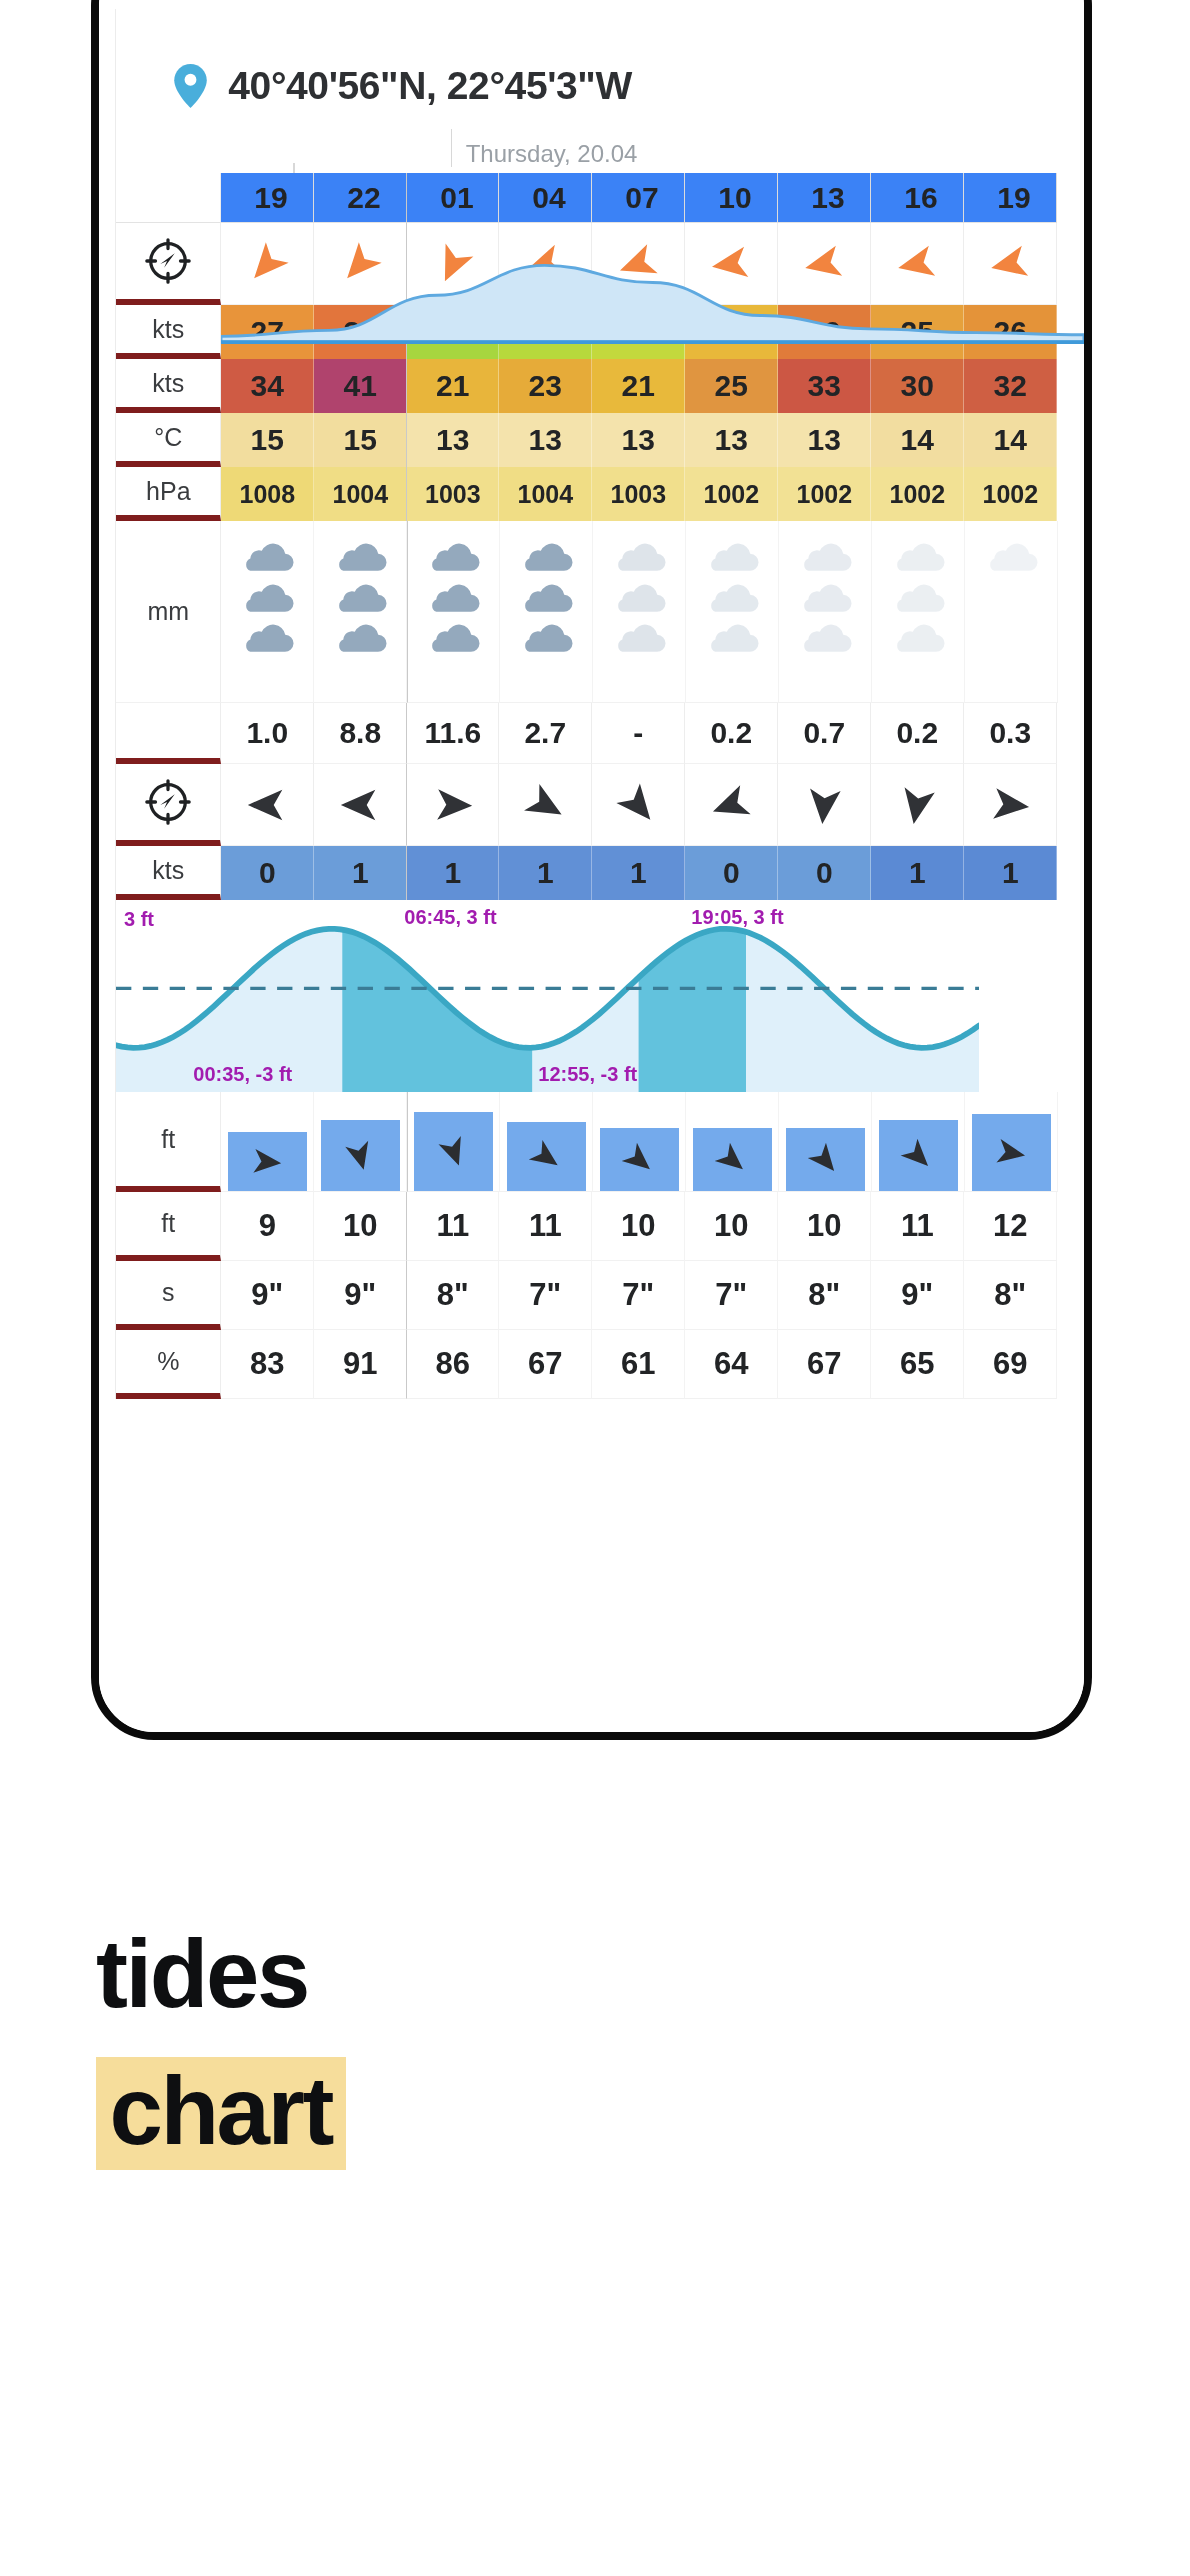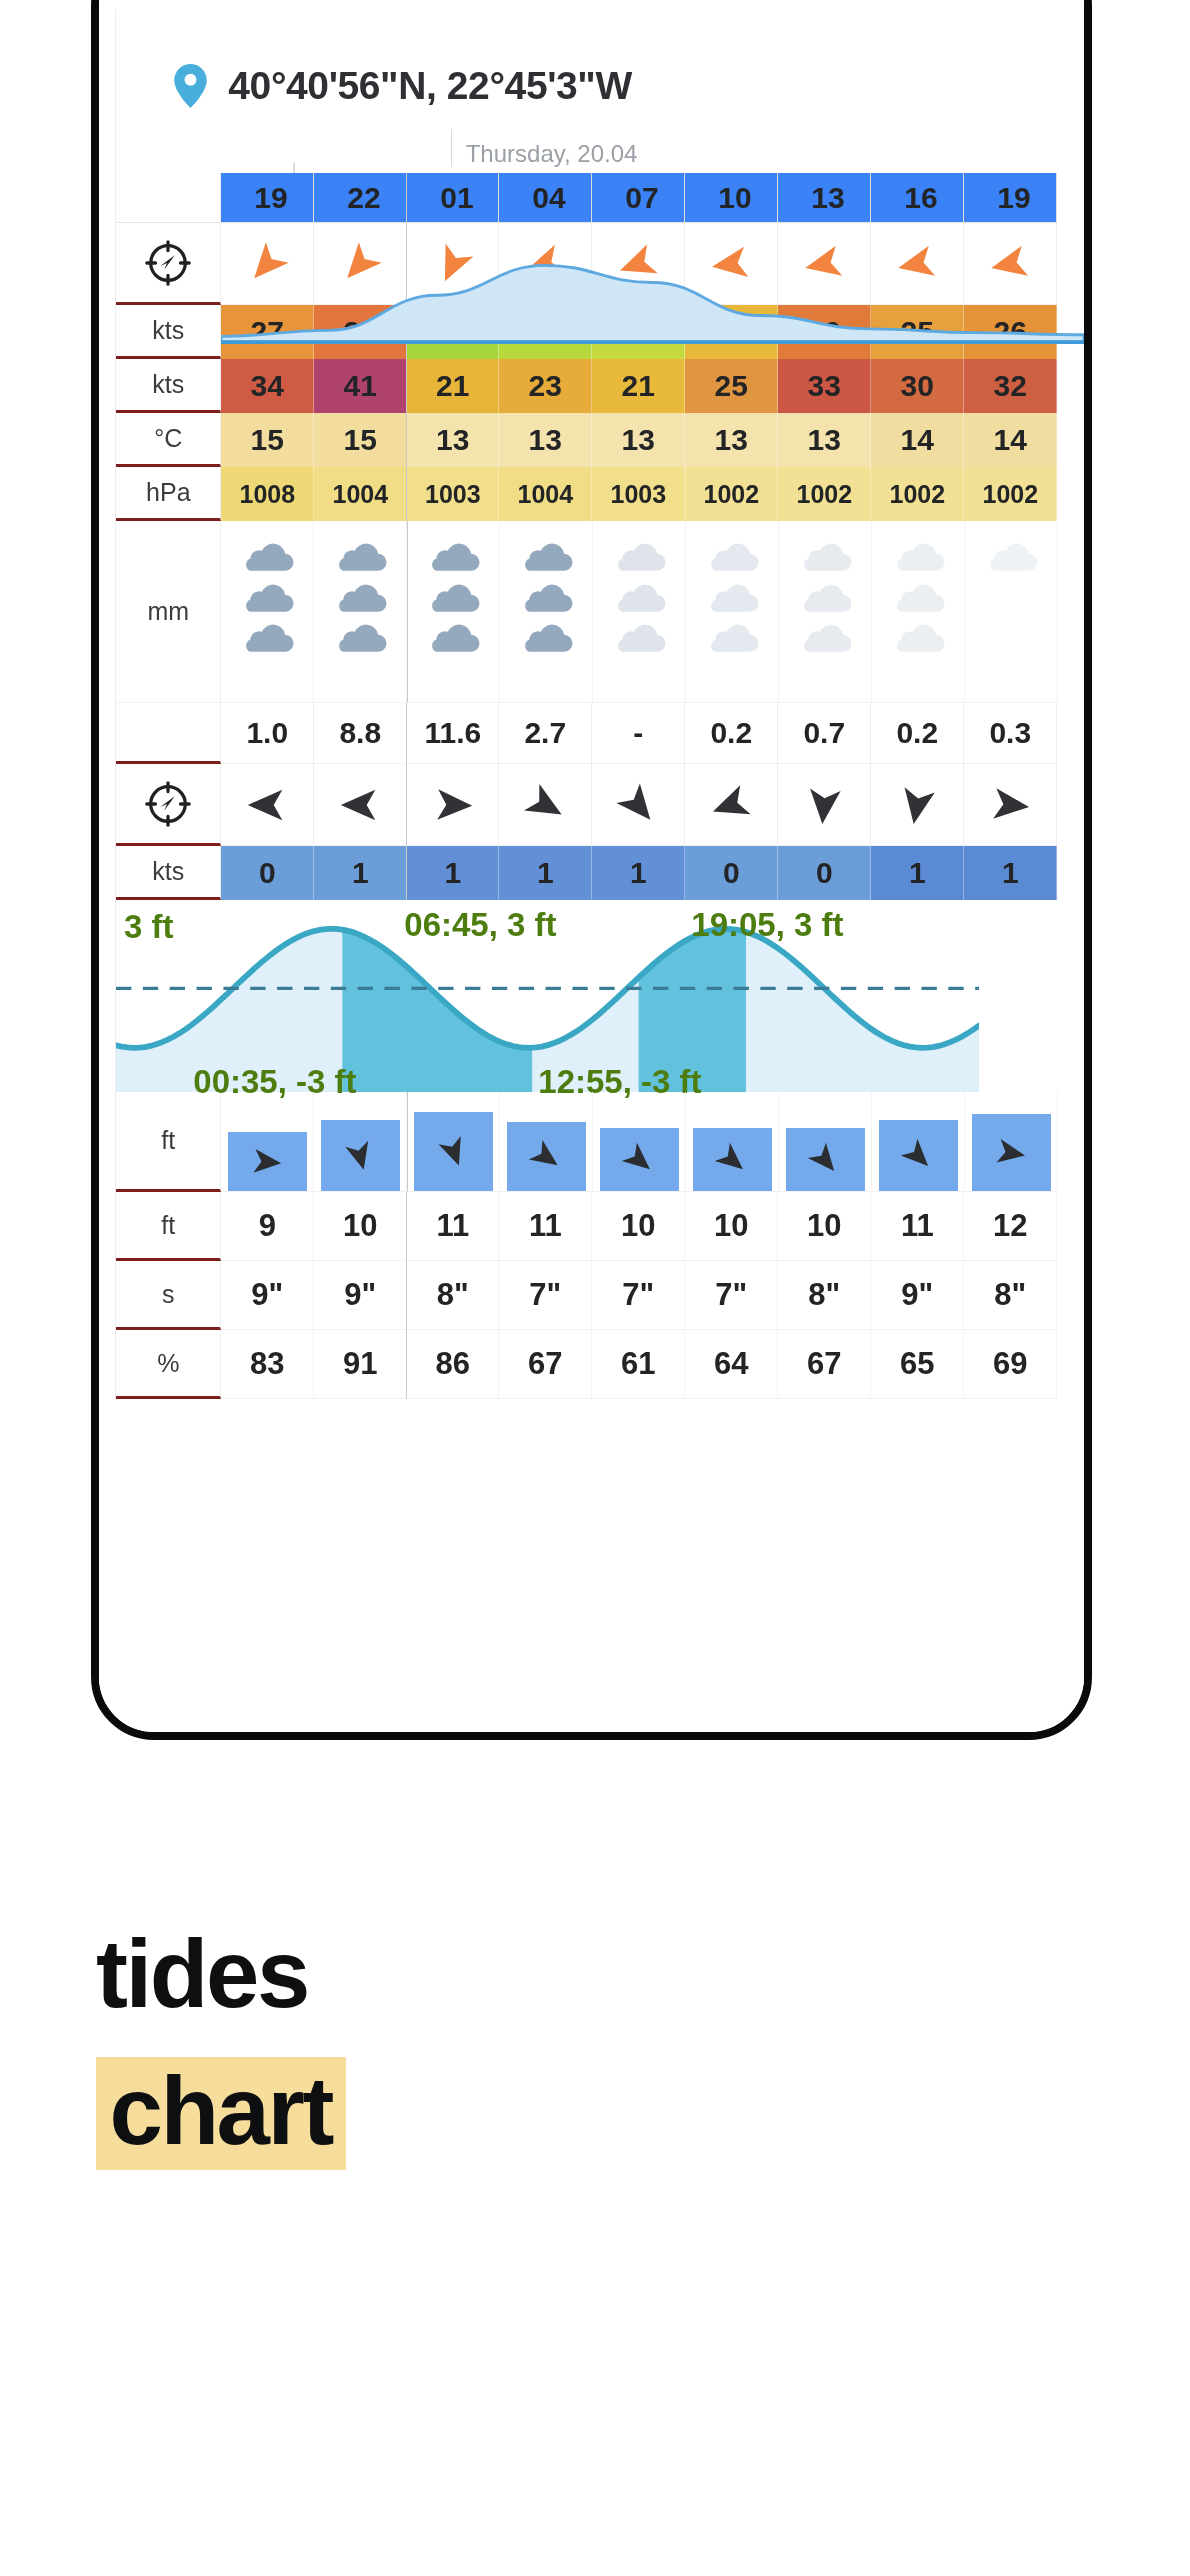--- a/index.html
+++ b/index.html
@@ -27,21 +27,21 @@
 
   
   .tbl{
     position:absolute; left:16.3px; top:163px; width:968px;
     border-left:1.9px solid #ececec;
   }
   .row{ display:flex; width:968px; }
   .lab{
     flex:0 0 105px; width:105px; display:flex; align-items:center; justify-content:center;
     font-size:25px; color:#3a3c3f; background:#fff;
-    border-right:1px solid #ededed; border-bottom:3px solid #7f1d1d;
+    border-right:1px solid #ededed; border-bottom:6px solid #7f1d1d;
   }
   .cell{
     flex:0 0 93px; width:93px; display:flex; align-items:center; justify-content:center;
     border-right:1px solid rgba(0,0,0,0.07);
     border-bottom:1px solid #f1f1f1;
     font-size:30px; font-weight:700; color:#222426; position:relative;
   }
   .cell.daysep{ border-left:1.9px solid #c9c9c9; margin-left:-1px; }
 
   
@@ -91,21 +91,21 @@
   
   .prow{ height:61px; }
   .prow .cell{ font-size:30px; font-weight:700; }
 
   
   .tiderow{ height:192px; }
   .tiderow .lab{ font-size:25px; }
   .tidebox{ position:relative; flex:0 0 863px; width:863px; height:192px;
     border-bottom:1px solid #f1f1f1; }
   .tide-svg{ position:absolute; inset:0; width:863px; height:192px; }
-  .tide-lbl{ position:absolute; font-size:33px; font-weight:700; color:#4d7c0f; white-space:nowrap; }
+  .tide-lbl{ position:absolute; font-size:20px; font-weight:700; color:#a21caf; white-space:nowrap; }
 
   
   .waverow{ height:100px; }
   .wavecell{
     flex:0 0 93px; width:93px; position:relative;
     border-right:1px solid #f3f3f3; border-bottom:1px solid #f1f1f1;
     display:flex; align-items:flex-end; justify-content:center;
   }
   .wavecell.daysep{ border-left:1.9px solid #c9c9c9; }
   .wavebar{ width:79px; background:#74aaec; display:flex; align-items:center; justify-content:center; }

